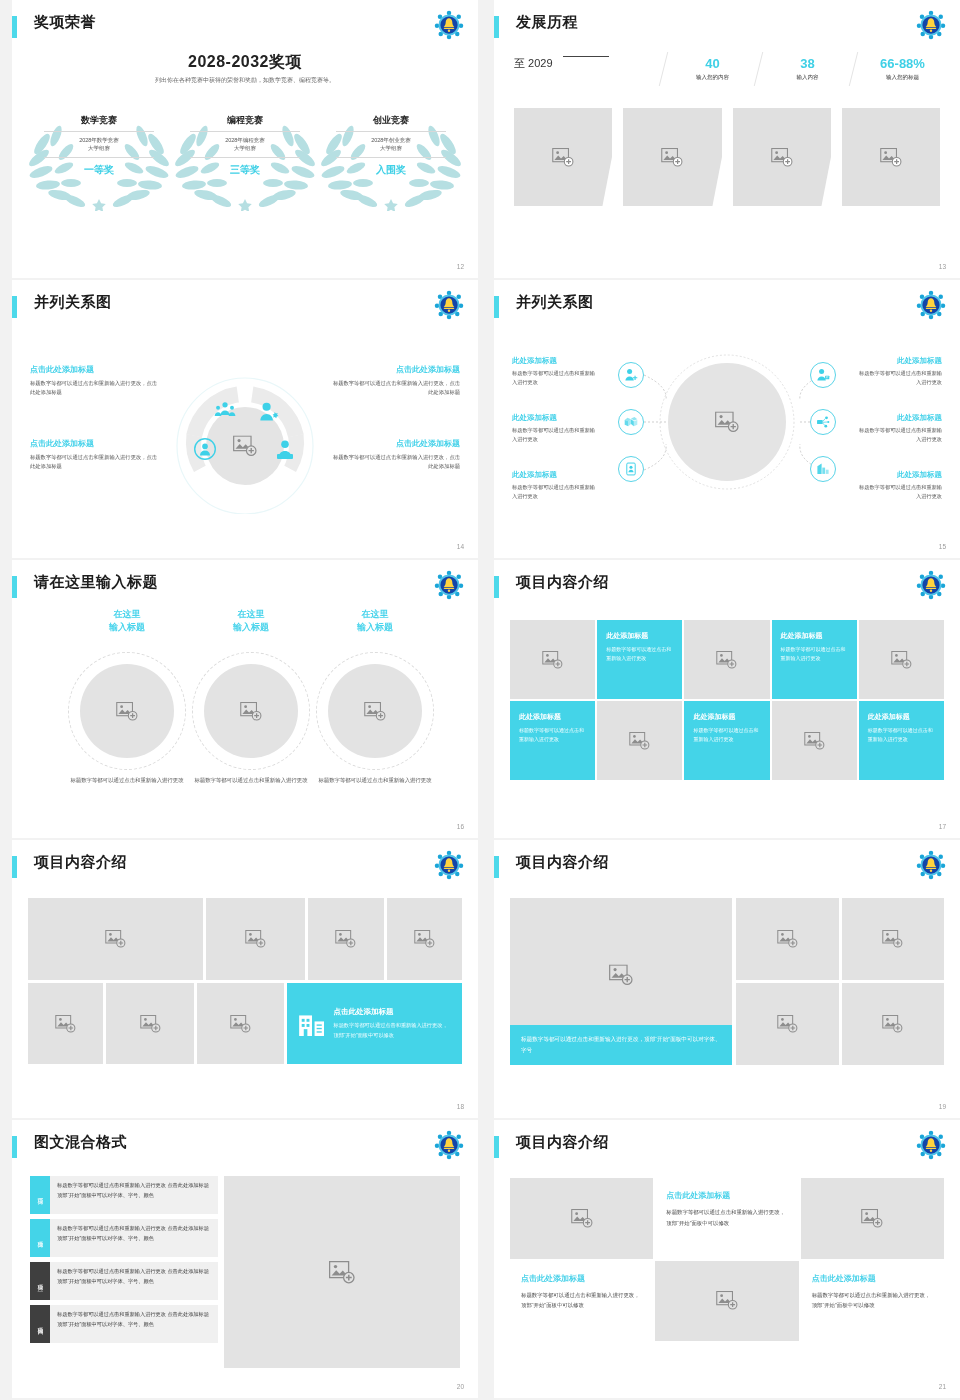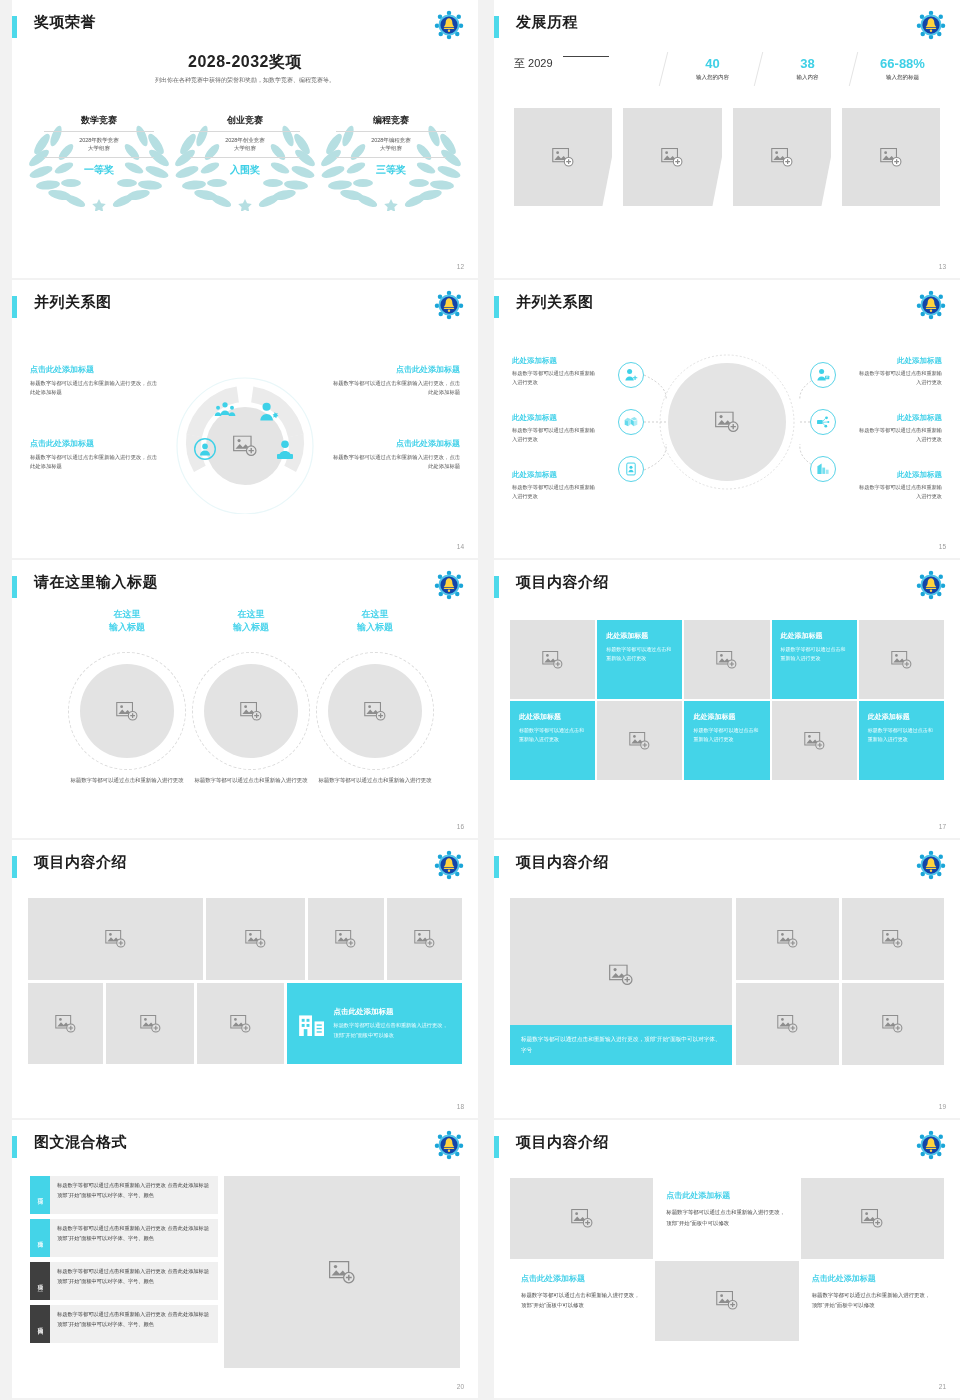--- a/index.html
+++ b/index.html
@@ -192,26 +192,26 @@
               <ellipse cx="28" cy="30" rx="11" ry="4.2" transform="rotate(-68 28 30)"></ellipse>
               <ellipse cx="38" cy="46" rx="10" ry="4" transform="rotate(-48 38 46)"></ellipse>
               <ellipse cx="36" cy="62" rx="10" ry="4" transform="rotate(-25 36 62)"></ellipse>
               <ellipse cx="43" cy="77" rx="10" ry="4" transform="rotate(0 43 77)"></ellipse>
             </g>
             <path d="M71 93l2.1 4.3 4.7.7-3.4 3.3.8 4.7-4.2-2.2-4.2 2.2.8-4.7-3.4-3.3 4.7-.7z"></path>
           </g>
         </svg>
       </div>
       <div class="awd-in">
-        <div class="awd-t">创业竞赛</div>
+        <div class="awd-t">编程竞赛</div>
         <div class="awd-d">
-          <div>2028年创业竞赛</div>
+          <div>2028年编程竞赛</div>
           <div>大学组赛</div>
         </div>
-        <div class="awd-p">入围奖</div>
+        <div class="awd-p">三等奖</div>
       </div>
     </div>
     <div class="awd">
       <div class="wreath">
         <svg viewBox="0 0 142 105" width="142" height="105">
           <g fill="#b6dfe2">
             <g>
               <ellipse cx="14" cy="38" rx="12" ry="4.5" transform="rotate(-55 14 38)"></ellipse>
               <ellipse cx="11" cy="52" rx="12" ry="4.5" transform="rotate(-38 11 52)"></ellipse>
               <ellipse cx="13" cy="66" rx="12" ry="4.5" transform="rotate(-20 13 66)"></ellipse>
@@ -233,26 +233,26 @@
               <ellipse cx="28" cy="30" rx="11" ry="4.2" transform="rotate(-68 28 30)"></ellipse>
               <ellipse cx="38" cy="46" rx="10" ry="4" transform="rotate(-48 38 46)"></ellipse>
               <ellipse cx="36" cy="62" rx="10" ry="4" transform="rotate(-25 36 62)"></ellipse>
               <ellipse cx="43" cy="77" rx="10" ry="4" transform="rotate(0 43 77)"></ellipse>
             </g>
             <path d="M71 93l2.1 4.3 4.7.7-3.4 3.3.8 4.7-4.2-2.2-4.2 2.2.8-4.7-3.4-3.3 4.7-.7z"></path>
           </g>
         </svg>
       </div>
       <div class="awd-in">
-        <div class="awd-t">编程竞赛</div>
+        <div class="awd-t">创业竞赛</div>
         <div class="awd-d">
-          <div>2028年编程竞赛</div>
+          <div>2028年创业竞赛</div>
           <div>大学组赛</div>
         </div>
-        <div class="awd-p">三等奖</div>
+        <div class="awd-p">入围奖</div>
       </div>
     </div>
   </div>
   <div class="pgnum">12</div>
 </div>
 
 <div class="slide">
   <div class="sl-head">
     <div class="sl-accent"></div>
     <div class="sl-title">发展历程</div>

